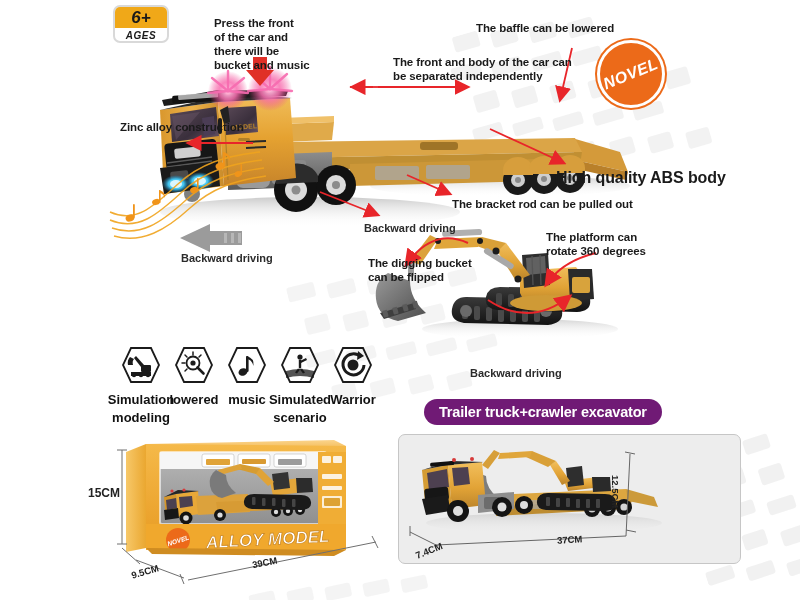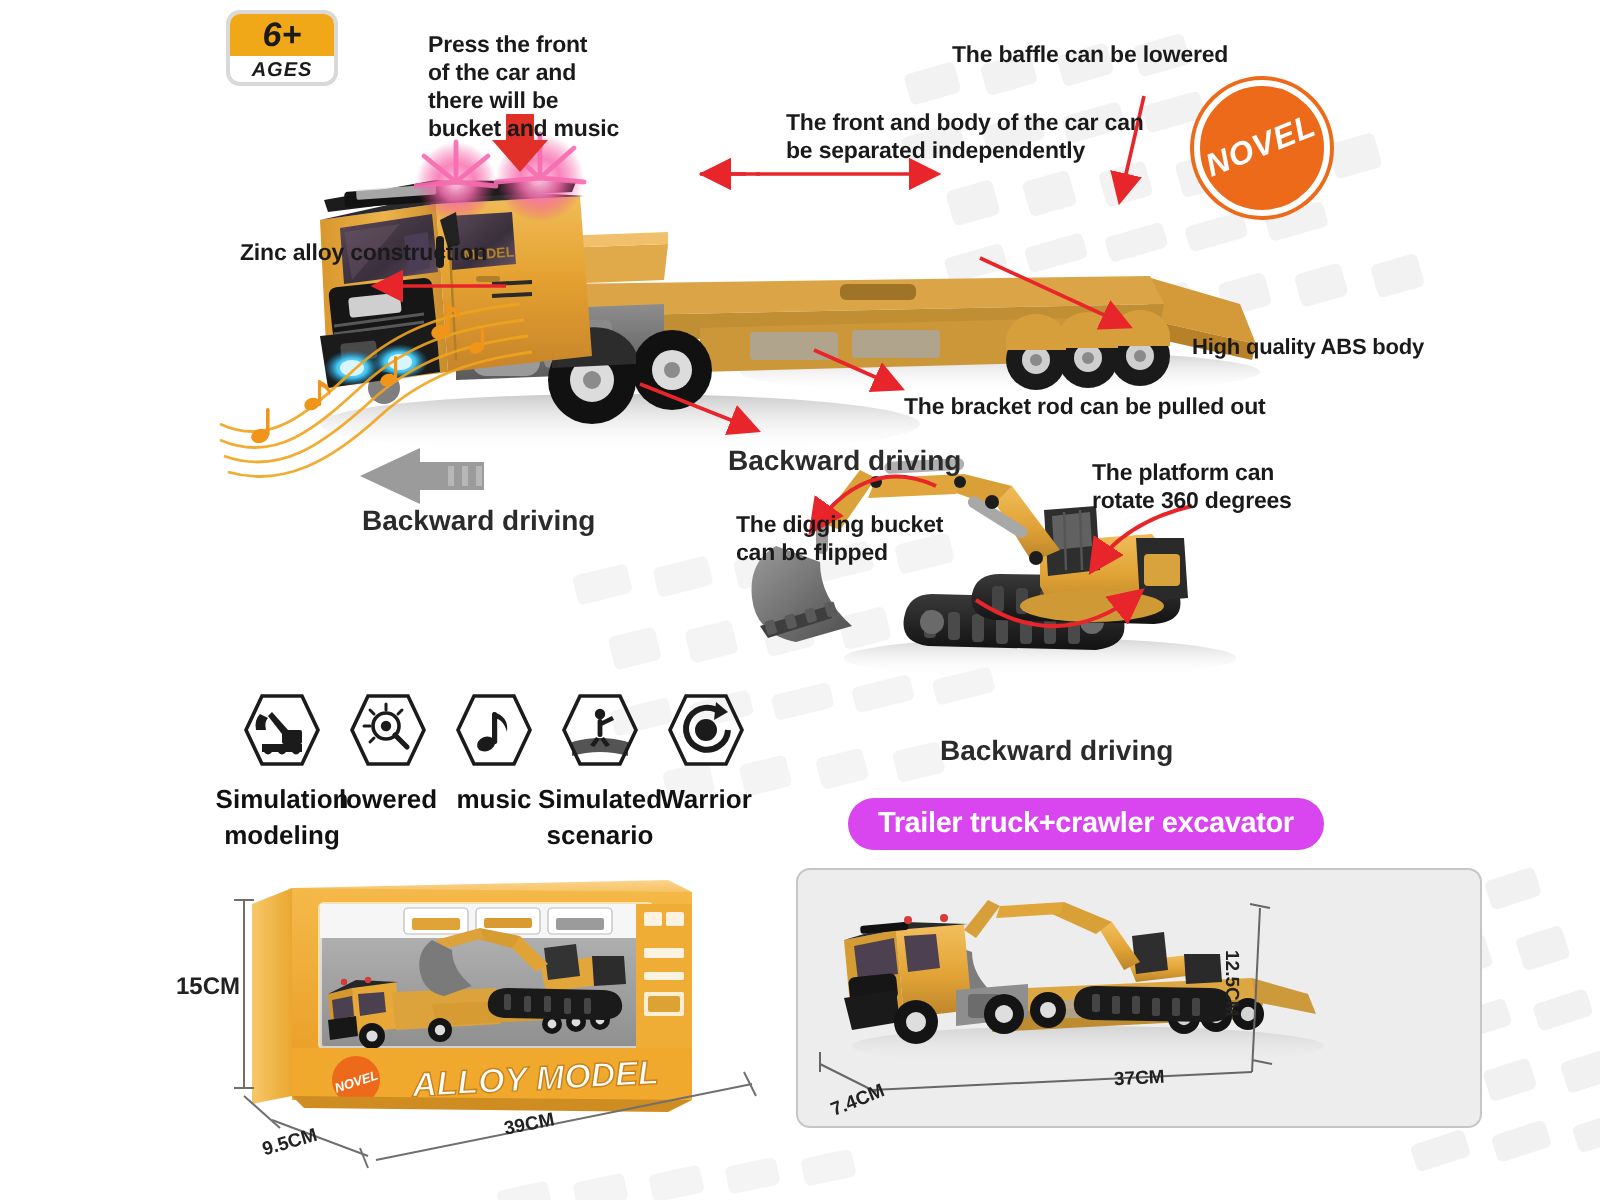--- a/index.html
+++ b/index.html
@@ -18,23 +18,23 @@
 
   
   .abs{position:absolute;}
 
   
   .callout{
     position:absolute;
     font-size:11.5px;font-weight:bold;line-height:1.22;
     color:#1a1a1a;white-space:pre-line;letter-spacing:-.1px;
   }
-  .callout.sm{font-size:11px;margin-left:40px;}
+  .callout.sm{font-size:16px;}
   .gray-label{
-    position:absolute;font-size:14px;font-weight:bold;color:#2b2b2b;
+    position:absolute;font-size:11px;font-weight:bold;color:#2b2b2b;
   }
 
   
   .ages{
     position:absolute;left:113px;top:5px;width:56px;height:38px;
     background:#fff;border:2px solid #d9d9d9;border-radius:7px;
     box-sizing:border-box;overflow:hidden;
   }
   .ages .top{
     height:21px;background:#f0a818;color:#1a1a1a;
@@ -68,21 +68,21 @@
   .features{position:absolute;left:118px;top:344px;width:262px;display:flex;gap:7px;}
   .feat{width:46px;display:flex;flex-direction:column;align-items:center;}
   .hexwrap{width:46px;height:42px;display:flex;align-items:center;justify-content:center;}
   .feat .flabel{
     margin-top:5px;font-size:13px;font-weight:bold;color:#111;text-align:center;line-height:1.35;
   }
 
   
   .title-pill{
     position:absolute;left:424px;top:399px;height:26px;
-    background:#d946ef;border-radius:13px;
+    background:#701a75;border-radius:13px;
     display:flex;align-items:center;padding:0 15px;
     color:#fff;font-size:14.5px;font-weight:bold;letter-spacing:-.2px;
   }
 
   
   .panel{
     position:absolute;left:398px;top:434px;width:343px;height:130px;
     background:#ededed;border:1px solid #c6c6c6;border-radius:7px;box-sizing:border-box;
   }
 

